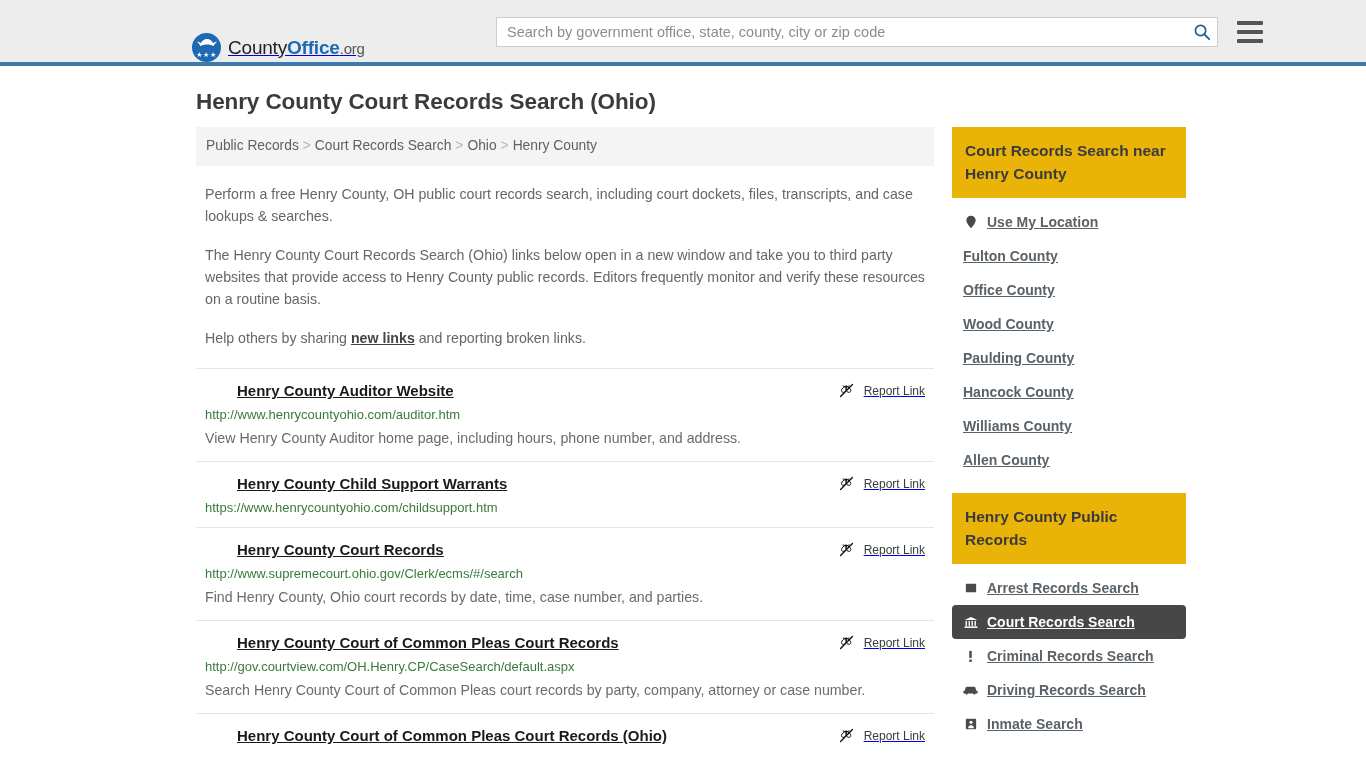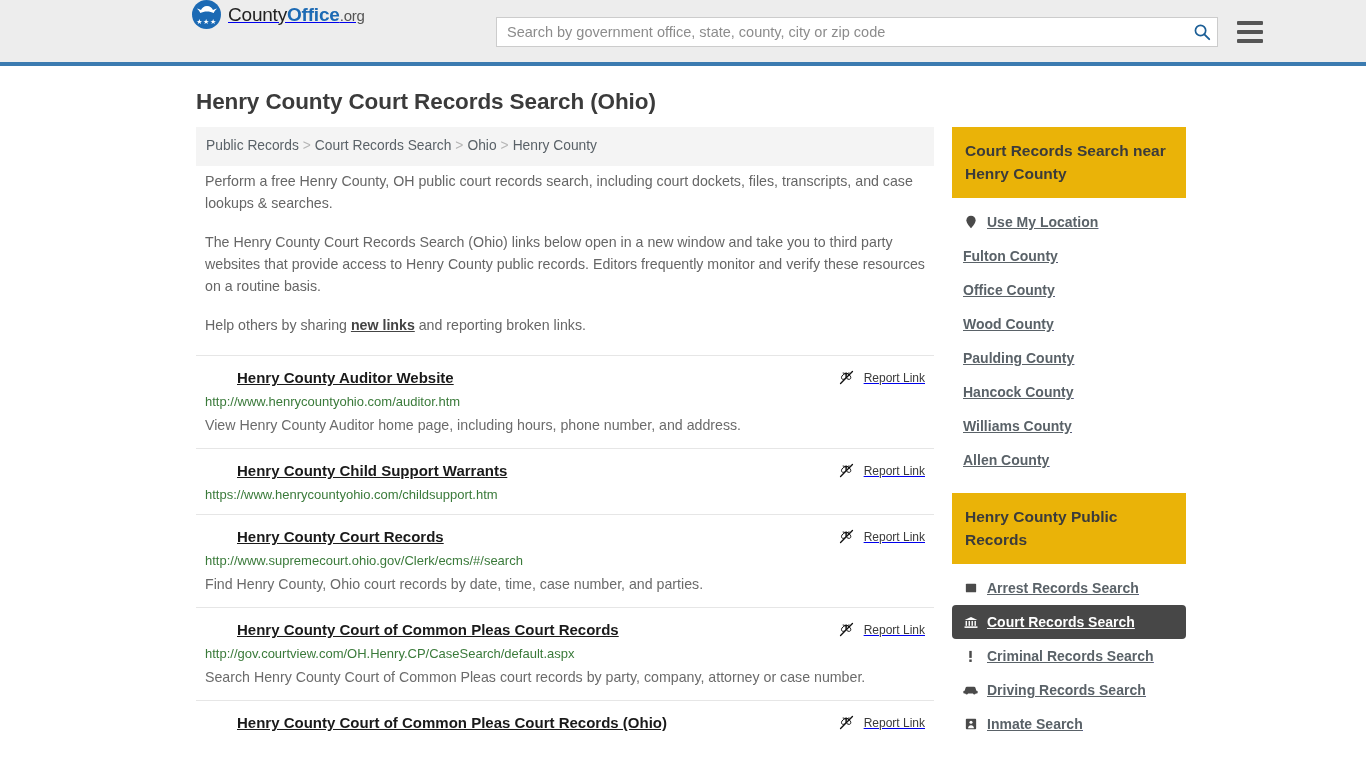--- a/index.html
+++ b/index.html
@@ -10,21 +10,21 @@
     background: #ffffff;
     font-family: "Liberation Sans", sans-serif;
   }
 
   
   .site-header {
     height: 66px;
     background: #ededed;
     border-bottom: 4px solid #3b7bb0;
     display: flex;
-    align-items: flex-start;
+    align-items: flex-end;
     position: relative;
   }
   .logo-wrap {
     display: flex;
     align-items: center;
     margin-left: 192px;
     gap: 7px;
   }
   .logo-mark {
     width: 29px; height: 29px;
@@ -134,21 +134,21 @@
   }
   .breadcrumb .sep { color: #b5b5b5; margin: 0 4px; }
 
   
   .intro p {
     font-size: 14.2px;
     line-height: 22px;
     color: #666;
     margin: 17px 0 0 9px;
   }
-  .intro p.first { margin-top: 4px; }
+  .intro p.first { margin-top: 17px; }
   .intro a.newlinks {
     color: #444;
     text-decoration: underline;
     font-weight: bold;
   }
 
   
   .link-list { margin-top: 19px; }
   .link-item {
     border-top: 1px solid #e6e6e6;

